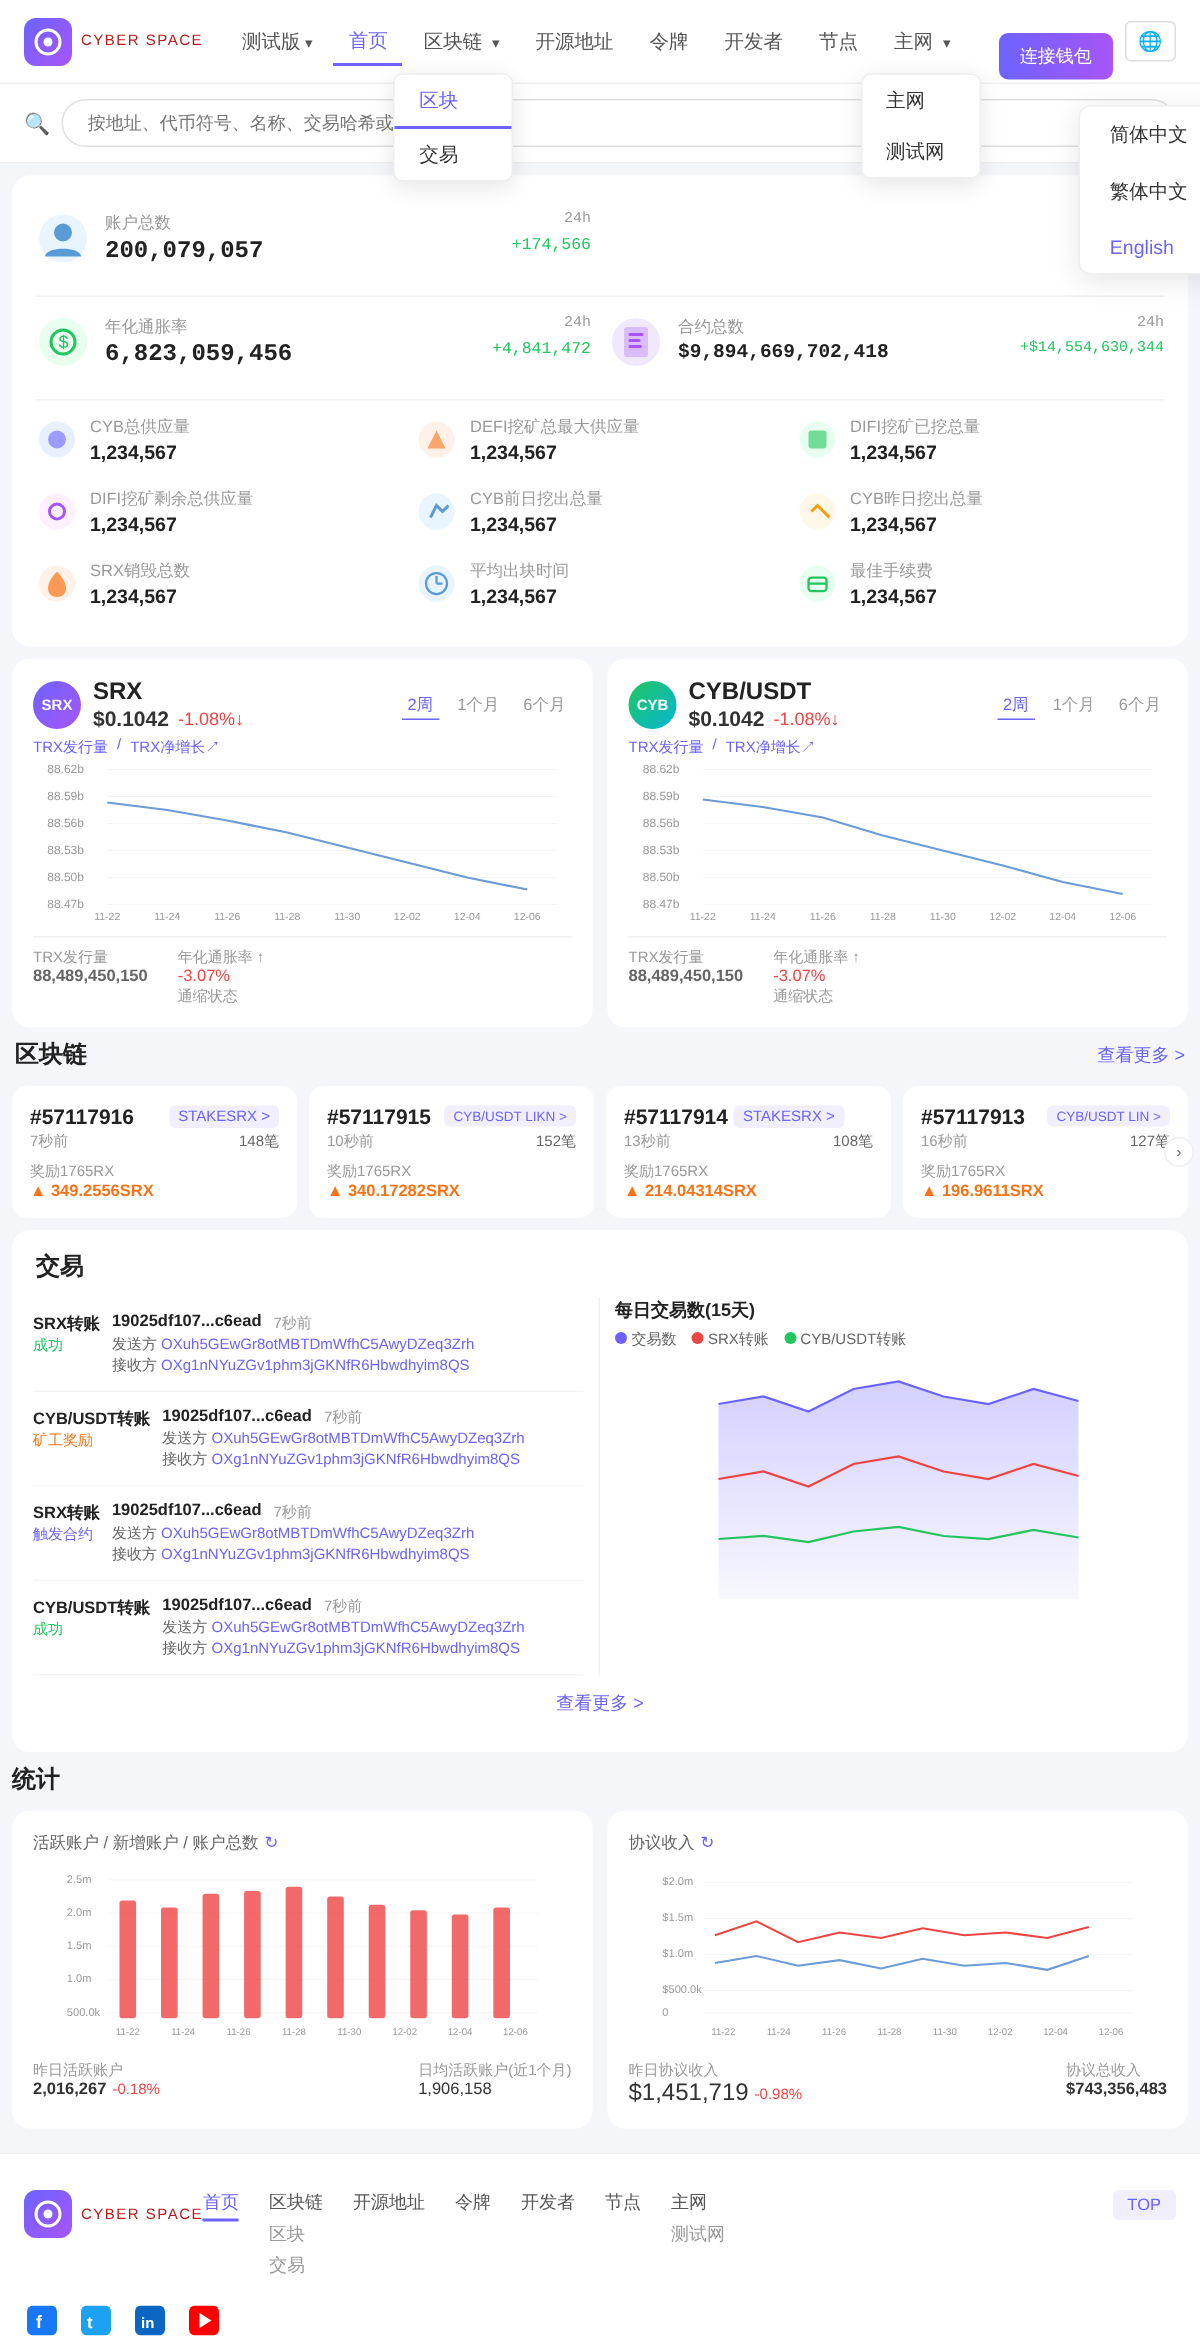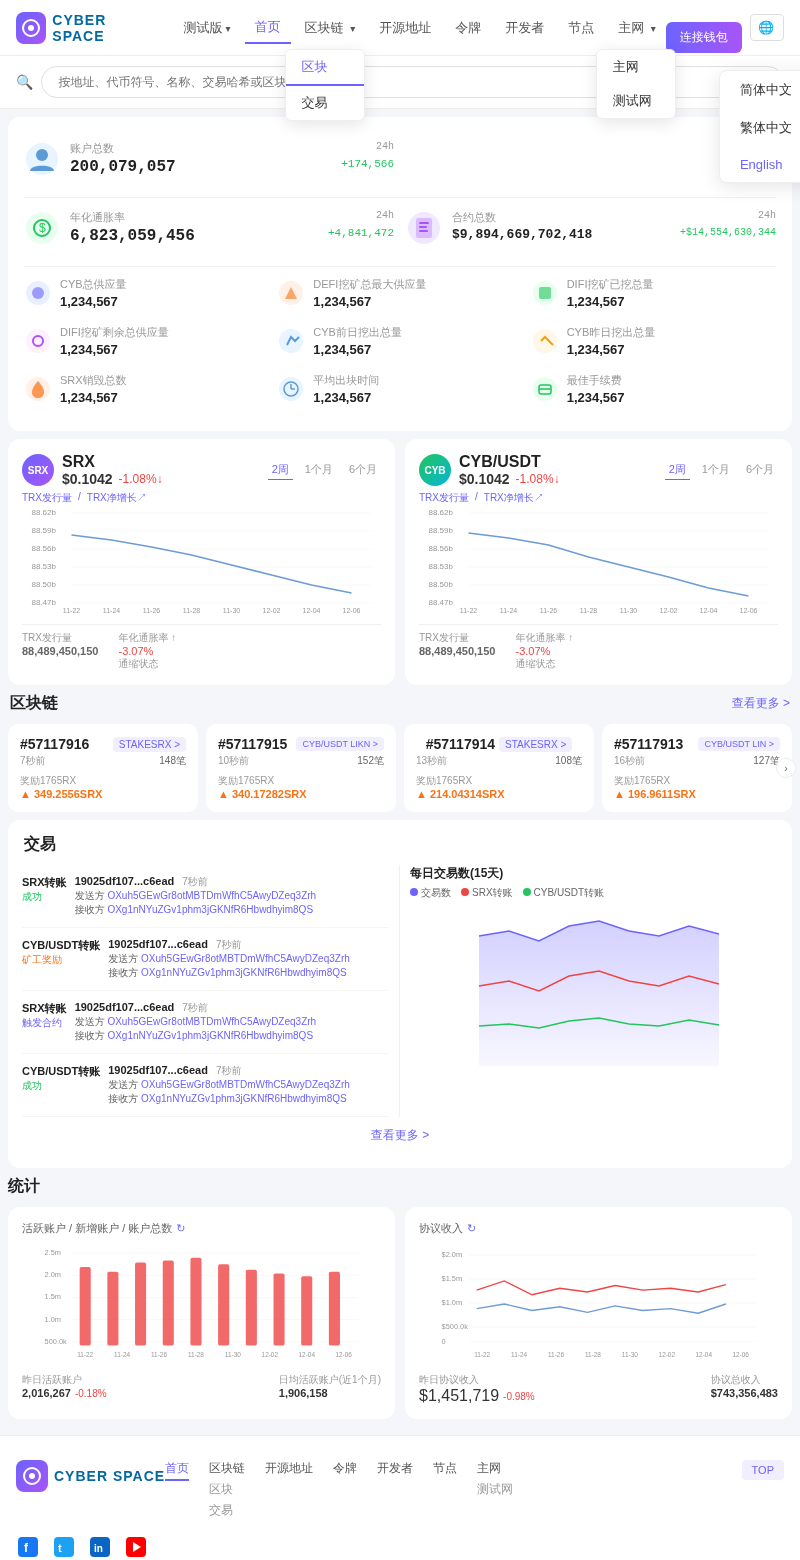--- a/index.html
+++ b/index.html
@@ -2,21 +2,21 @@
 <html><head>
   <meta charset="utf-8">
   <style>
     * { margin: 0; padding: 0; box-sizing: border-box; }
     body { font-family: -apple-system, BlinkMacSystemFont, 'Segoe UI', sans-serif; background: #f5f6fa; color: #333; font-size: 12px; width: 800px; }
 
     
     .navbar { background: #fff; display: flex; align-items: center; padding: 0 16px; height: 56px; border-bottom: 1px solid #eee; position: relative; z-index: 100; }
     .logo { display: flex; align-items: center; gap: 6px; margin-right: 16px; }
     .logo-icon { width: 32px; height: 32px; background: linear-gradient(135deg, #6c63ff, #a855f7); border-radius: 8px; display: flex; align-items: center; justify-content: center; color: #fff; font-weight: bold; font-size: 14px; }
-    .logo-text { font-weight: 700; font-size: 14px; color: #0369a1; letter-spacing: 1px; }
+    .logo-text { font-weight: 400; font-size: 10px; color: #b91c1c; letter-spacing: 1px; }
     .nav-items { display: flex; align-items: center; gap: 4px; flex: 1; }
     .nav-item { padding: 6px 10px; font-size: 13px; color: #555; cursor: pointer; white-space: nowrap; position: relative; }
     .nav-item.active { color: #6c63ff; border-bottom: 2px solid #6c63ff; }
     .nav-item.has-dropdown::after { content: '▾'; font-size: 10px; margin-left: 3px; }
     .nav-right { display: flex; align-items: center; gap: 8px; }
     .connect-btn { background: linear-gradient(90deg, #6c63ff, #a855f7); color: #fff; border: none; border-radius: 6px; padding: 7px 14px; font-size: 12px; cursor: pointer; white-space: nowrap; margin-top: 20px; }
     .globe-btn { background: none; border: 1px solid #ddd; border-radius: 4px; padding: 5px 8px; cursor: pointer; font-size: 13px; }
 
     
     .dropdown-menu { position: absolute; top: 56px; left: 50%; transform: translateX(-40%); background: #fff; border: 1px solid #eee; border-radius: 8px; box-shadow: 0 4px 20px rgba(0,0,0,0.1); z-index: 200; min-width: 120px; }
@@ -526,21 +526,21 @@
         <span class="block-tag" style="font-size:9px">CYB/USDT LIKN &gt;</span>
       </div>
       <div style="display:flex;justify-content:space-between">
         <span class="block-time">10秒前</span>
         <span class="block-txs">152笔</span>
       </div>
       <div class="block-reward-label">奖励1765RX</div>
       <div class="block-reward">▲ 340.17282SRX</div>
     </div>
     <div class="block-card">
-      <div style="display:flex;align-items:center;justify-content:center">
+      <div style="display:flex;align-items:center;justify-content:flex-start">
         <span class="block-number">#57117914</span>
         <span class="block-tag">STAKESRX &gt;</span>
       </div>
       <div style="display:flex;justify-content:space-between">
         <span class="block-time">13秒前</span>
         <span class="block-txs">108笔</span>
       </div>
       <div class="block-reward-label">奖励1765RX</div>
       <div class="block-reward">▲ 214.04314SRX</div>
     </div>
@@ -698,21 +698,21 @@
       <div class="stats-chart-footer">
         <div>
           <div style="font-size:10px;color:#999">昨日活跃账户</div>
           <div style="display:flex;gap:4px;align-items:center">
             <span style="font-size:11px;font-weight:600">2,016,267</span>
             <span style="font-size:10px;color:#ef4444">-0.18%</span>
           </div>
         </div>
         <div>
           <div style="font-size:10px;color:#999">日均活跃账户(近1个月)</div>
-          <span style="font-size:11px;font-weight:700">1,906,158</span>
+          <span style="font-size:11px;font-weight:400">1,906,158</span>
         </div>
       </div>
     </div>
 
     <div class="stats-chart-card">
       <div class="stats-chart-title">
         <span>协议收入</span>
         <span style="color:#6c63ff;cursor:pointer">↻</span>
       </div>
       <svg class="line-chart-svg" viewBox="0 0 340 130">

